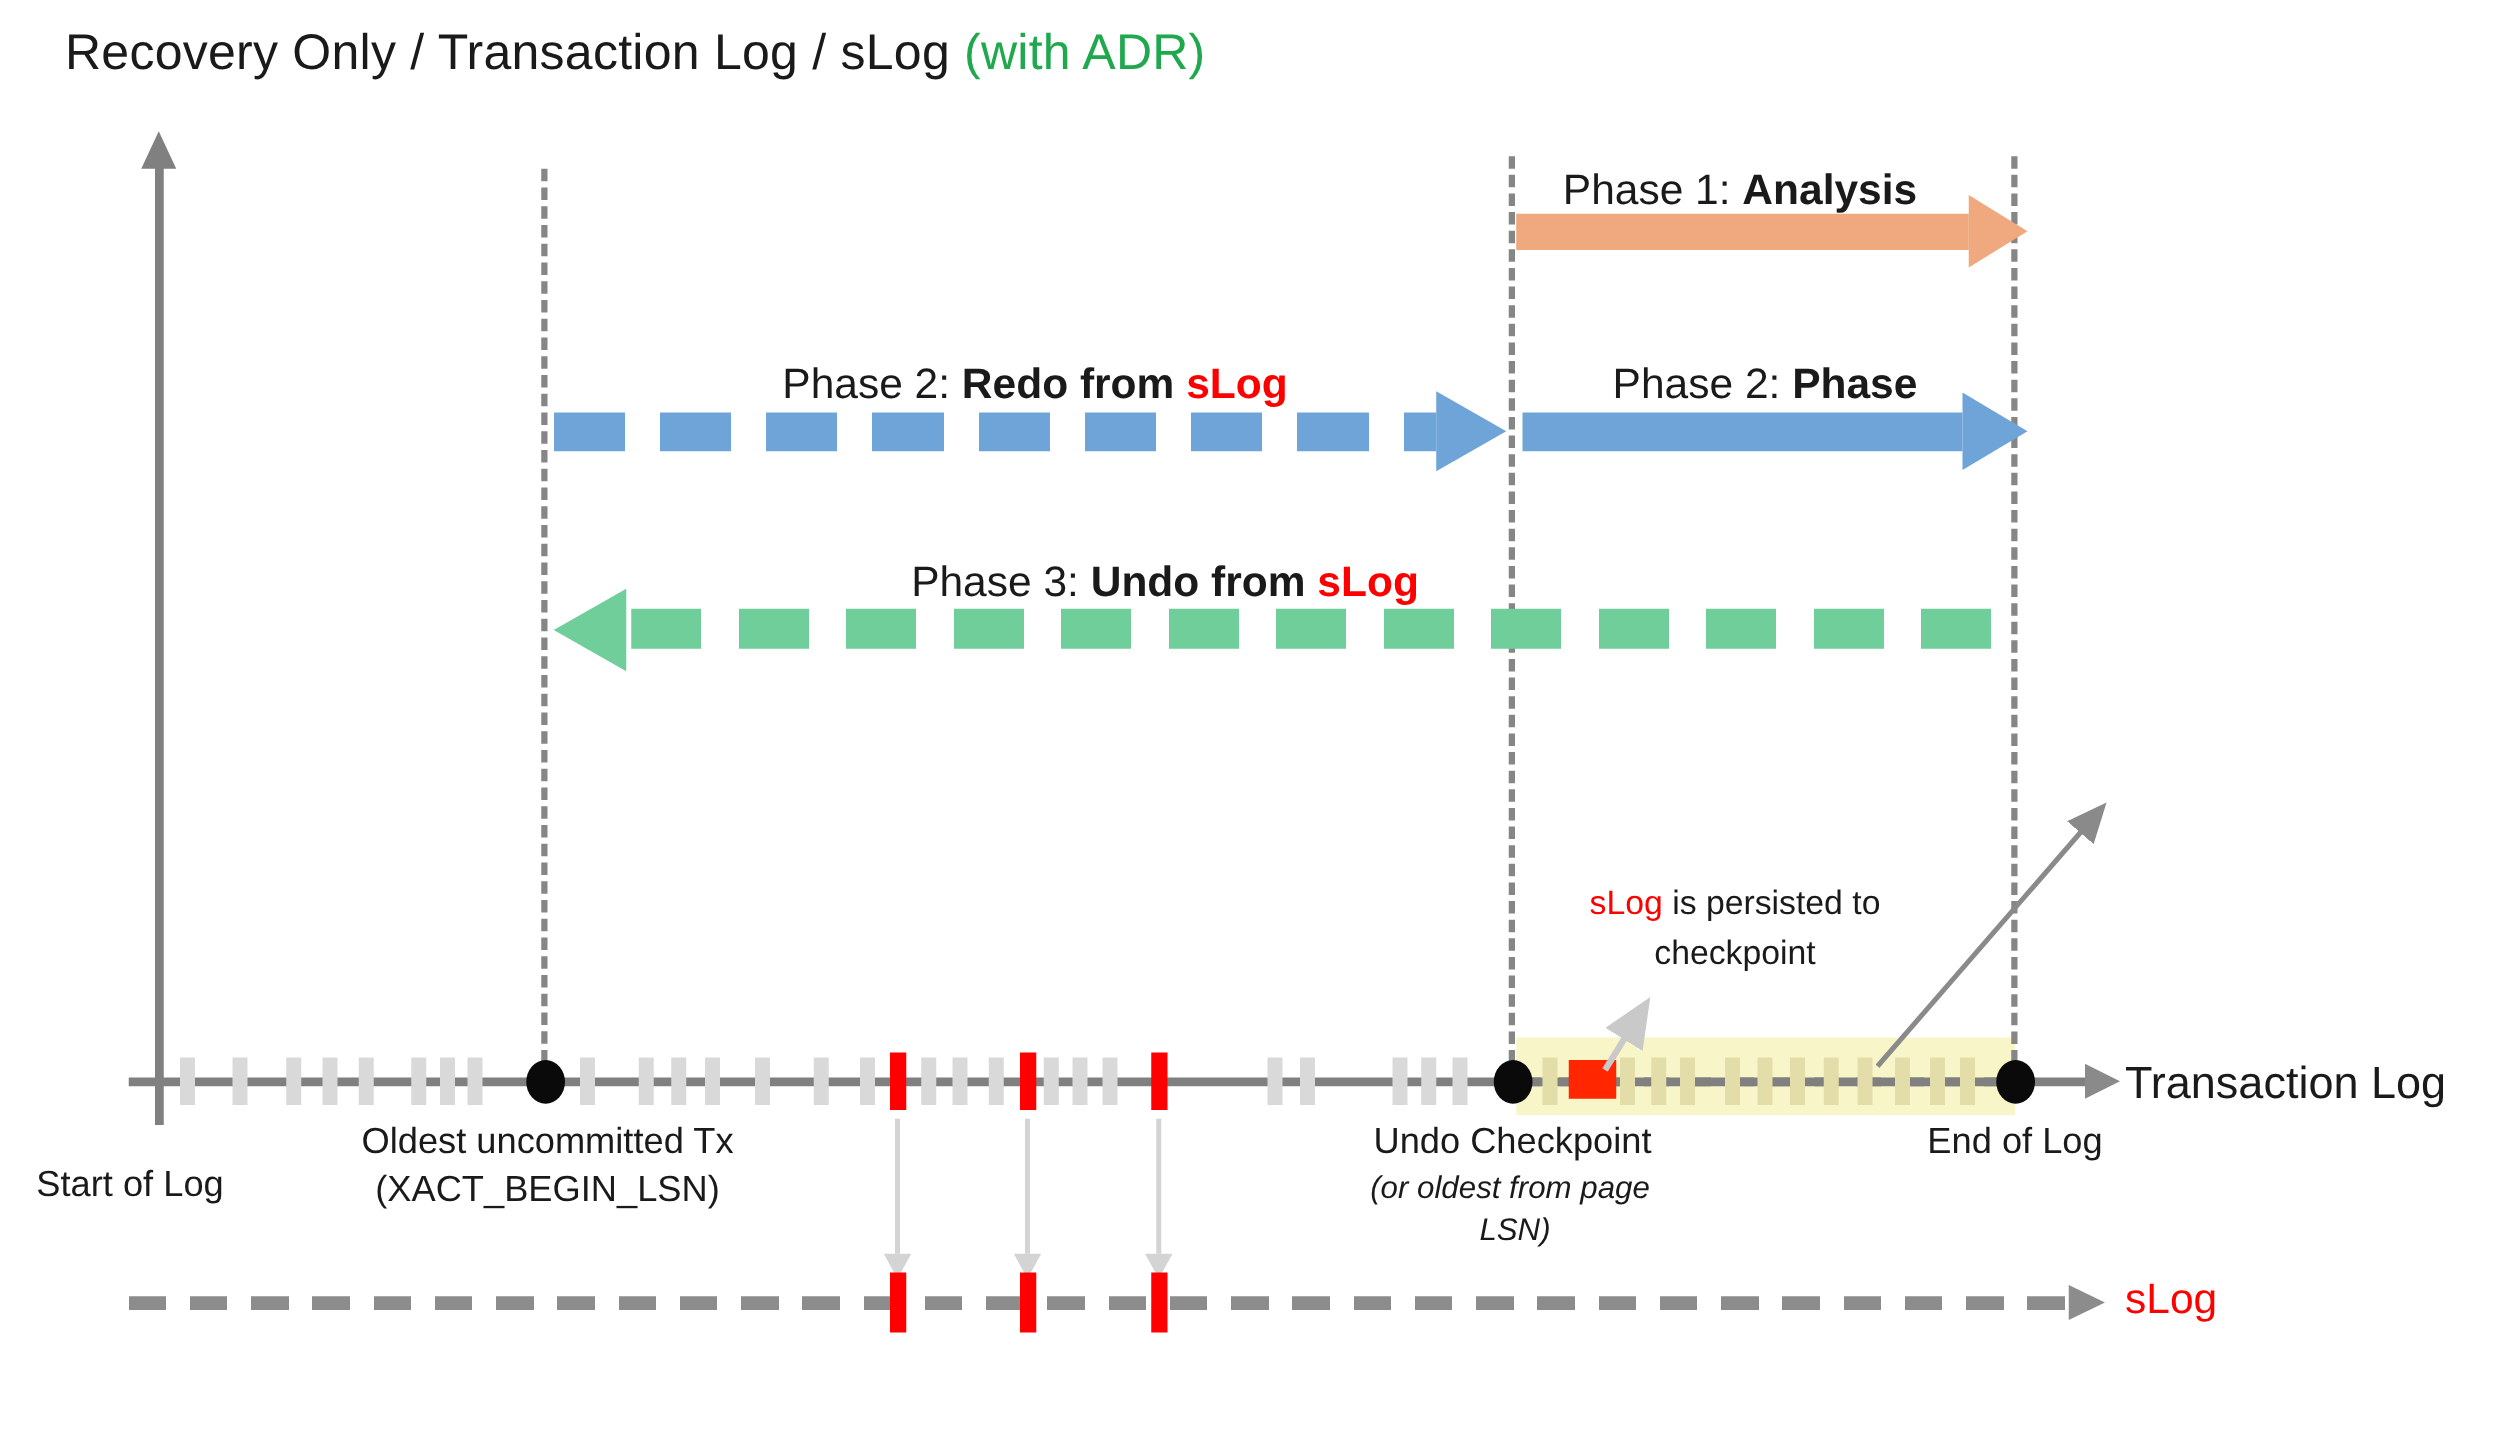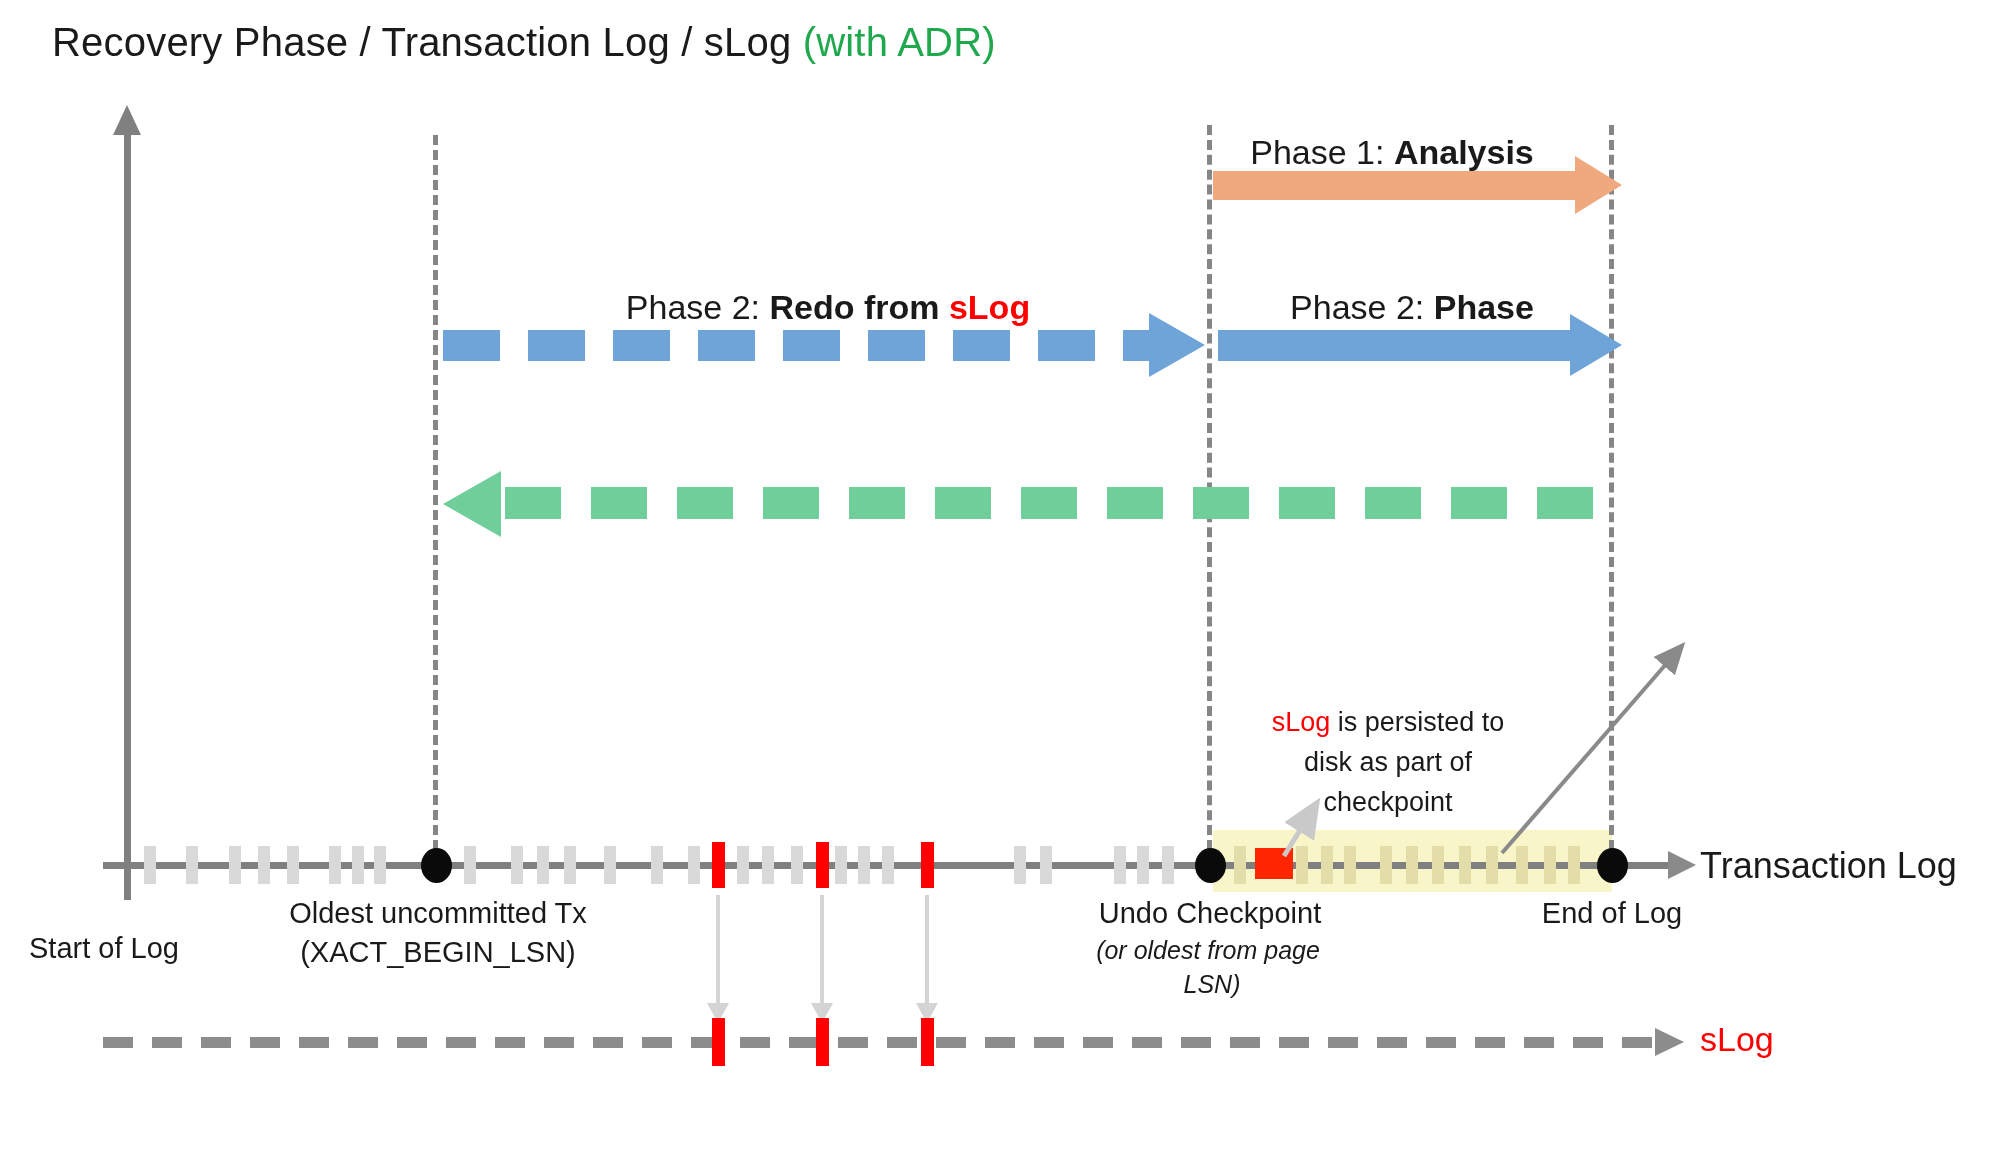--- a/index.html
+++ b/index.html
@@ -115,21 +115,21 @@
 
   
   #overlay{left:0; top:0; z-index:6; pointer-events:none;}
 </style>
 </head>
 <body>
 
 <div id="stage">
 
   <div id="title" class="abs nowrap">
-    <span>Recovery Phase / Transaction Log / sLog </span><span class="green">(with ADR)</span>
+    <span>Recovery Only / Transaction Log / sLog </span><span class="green">(with ADR)</span>
   </div>
 
   <div id="vg-oldest" class="abs vguide"></div>
   <div id="vg-checkpoint" class="abs vguide"></div>
   <div id="vg-end" class="abs vguide"></div>
   <div id="axis-v" class="abs"></div>
   <div id="axis-v-head" class="abs"></div>
   <div id="band" class="abs"></div>
   <div id="band-dash" class="abs"></div>
   <div id="tl-line" class="abs"></div>
@@ -146,20 +146,23 @@
   </div>
   <div id="blue-dash-body" class="abs"></div>
   <div id="blue-dash-head" class="abs"></div>
 
   <div id="p2-lbl" class="abs ctr nowrap phase-lbl">
     <span>Phase 2: </span><b>Phase</b>
   </div>
   <div id="blue-body" class="abs"></div>
   <div id="blue-head" class="abs"></div>
 
+  <div id="p3-lbl" class="abs ctr nowrap phase-lbl">
+    <span>Phase 3: </span><b>Undo from </b><span class="red">sLog</span>
+  </div>
   <div id="green-head" class="abs"></div>
   <div id="green-dash-body" class="abs"></div>
 
   <div id="red-square" class="abs"></div>
 
   <div id="slog-line" class="abs"></div>
   <div id="slog-head" class="abs"></div>
   <div id="slog-lbl" class="abs nowrap">sLog</div>
 
   <div id="lbl-start" class="abs ctr nowrap mark-lbl">Start of Log</div>
@@ -167,21 +170,20 @@
   <div id="lbl-oldest-sub" class="abs ctr nowrap mark-sub">(XACT_BEGIN_LSN)</div>
   <div id="lbl-chk" class="abs ctr nowrap mark-lbl">Undo Checkpoint</div>
   <div id="lbl-chk-sub1" class="abs ctr nowrap mark-ital">(or oldest from page</div>
   <div id="lbl-chk-sub2" class="abs ctr nowrap mark-ital">LSN)</div>
   <div id="lbl-end" class="abs ctr nowrap mark-lbl">End of Log</div>
   <div id="lbl-txlog" class="abs nowrap">Transaction Log</div>
 
 
   <div id="note-persist" class="abs ctr note nowrap">
     <div><span class="red">sLog</span><span> is persisted to</span></div>
-    <div>disk as part of</div>
     <div>checkpoint</div>
   </div>
 
   <div id="note-copied" class="abs ctr note nowrap">
   </div>
 
   <svg id="overlay" class="abs" width="2001" height="1152" viewBox="0 0 2001 1152">
     <defs>
       <marker id="ah-dark" orient="auto" markerWidth="9" markerHeight="8" refX="6" refY="3.5">
         <path d="M0,0 L8,3.5 L0,7 z" fill="#8A8A8A"></path>

